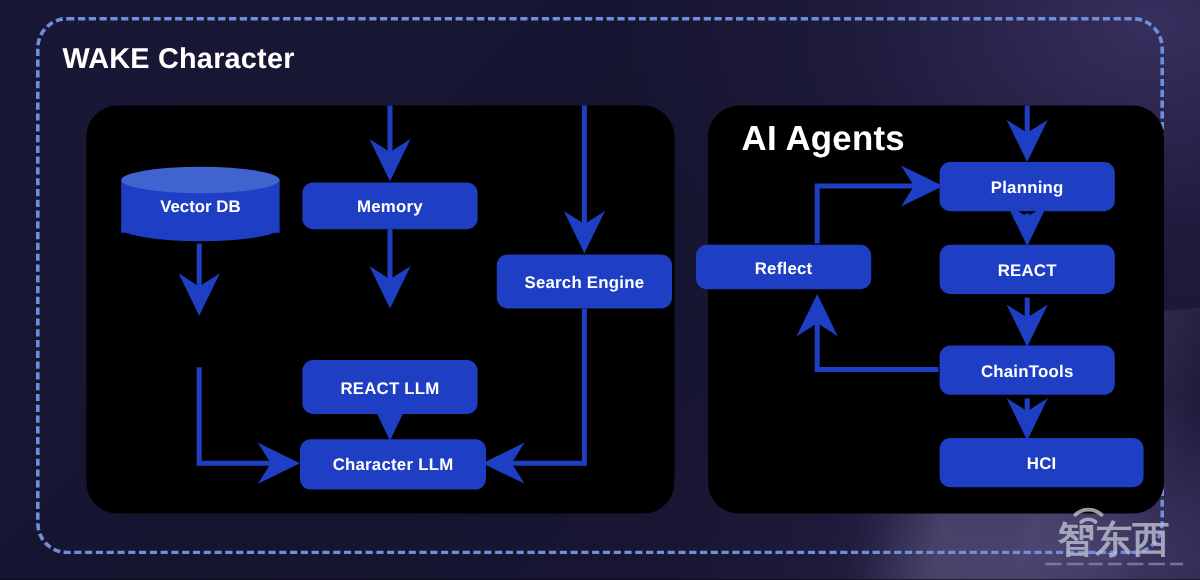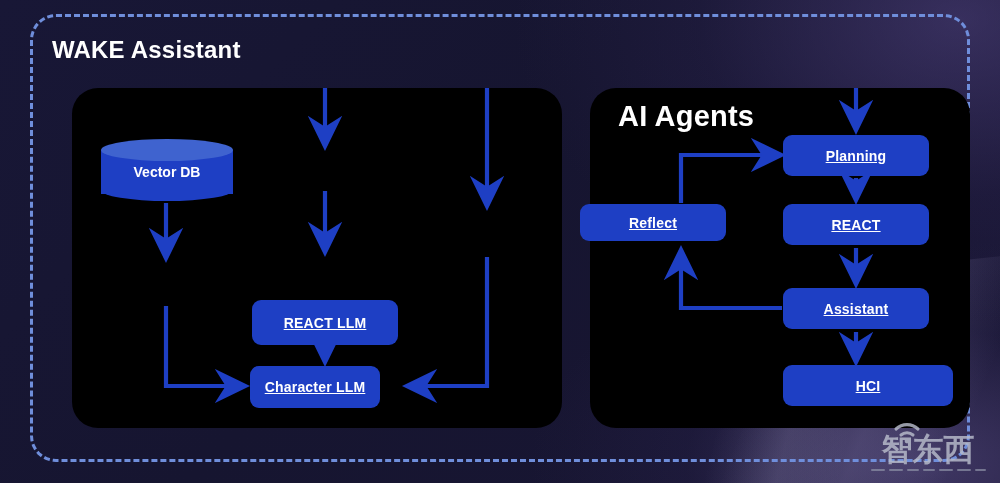--- a/index.html
+++ b/index.html
@@ -74,21 +74,20 @@
     color: #ffffff;
     border-radius: 9px;
     display: flex;
     align-items: center;
     justify-content: center;
     font-size: 14px;
     font-weight: bold;
     letter-spacing: 0.2px;
     white-space: nowrap;
     box-sizing: border-box;
-    text-decoration: underline;
   }
 
   
   #node-vectordb {
     position: absolute;
     left: 101px; top: 139px;
     width: 120px; height: 62px;
   }
   #node-vectordb .cyl-body {
     position: absolute;
@@ -139,21 +138,21 @@
 </head>
 <body>
 
 <div id="stage">
 
   <div id="sheen-a"></div>
   <div id="sheen-b"></div>
 
   <div id="dashed-frame"></div>
 
-  <div class="panel-title" id="title-wake">WAKE Assistant</div>
+  <div class="panel-title" id="title-wake">WAKE Character</div>
 
   <div class="panel" id="panel-wake"></div>
   <div class="panel" id="panel-agents"></div>
 
   <div class="panel-title" id="title-agents">AI Agents</div>
 
   <svg class="edges" viewBox="0 0 1000 483">
     <defs>
       <marker id="ah" markerWidth="9" markerHeight="9" refX="7.2" refY="4.5" orient="auto" markerUnits="strokeWidth">
         <path d="M0,0.4 L8.4,4.5 L0,8.6 L2.6,4.5 Z" fill="#1e3fc4"></path>
@@ -180,45 +179,51 @@
     </g>
   </svg>
 
   <div id="node-vectordb">
     <div class="cyl-bottom"></div>
     <div class="cyl-body"></div>
     <div class="cyl-top"></div>
     <div class="cyl-label">Vector DB</div>
   </div>
 
-
+  <div class="node" style="left:252px; top:152px; width:146px; height:39px;">
+    <span>Memory</span>
+  </div>
+
+  <div class="node" style="left:414px; top:212px; width:146px; height:45px;">
+    <span>Search Engine</span>
+  </div>
 
 
   <div class="node" style="left:252px; top:256px; width:146px; height:45px;margin-top:44px;">
     <span>REACT LLM</span>
   </div>
 
-  <div class="node" style="left:250px; top:366px; width:130px; height:42px;">
+  <div class="node" style="left:250px; top:366px; width:155px; height:42px;">
     <span>Character LLM</span>
   </div>
 
   <div class="node" style="left:783px; top:135px; width:146px; height:41px;">
     <span>Planning</span>
   </div>
 
   <div class="node" style="left:783px; top:204px; width:146px; height:41px;">
     <span>REACT</span>
   </div>
 
   <div class="node" style="left:580px; top:204px; width:146px; height:37px;">
     <span>Reflect</span>
   </div>
 
   <div class="node" style="left:783px; top:288px; width:146px; height:41px;">
-    <span>Assistant</span>
+    <span>ChainTools</span>
   </div>
 
   <div class="node" style="left:783px; top:365px; width:170px; height:41px;">
     <span>HCI</span>
   </div>
 
   <svg id="watermark" viewBox="0 0 120 58">
     <g stroke="#b9bdcc" fill="none" stroke-width="3.1" stroke-linecap="round">
       <path d="M28,11 A16,16 0 0 1 50,11"></path>
       <path d="M33,17 A9,9 0 0 1 45,17"></path>

